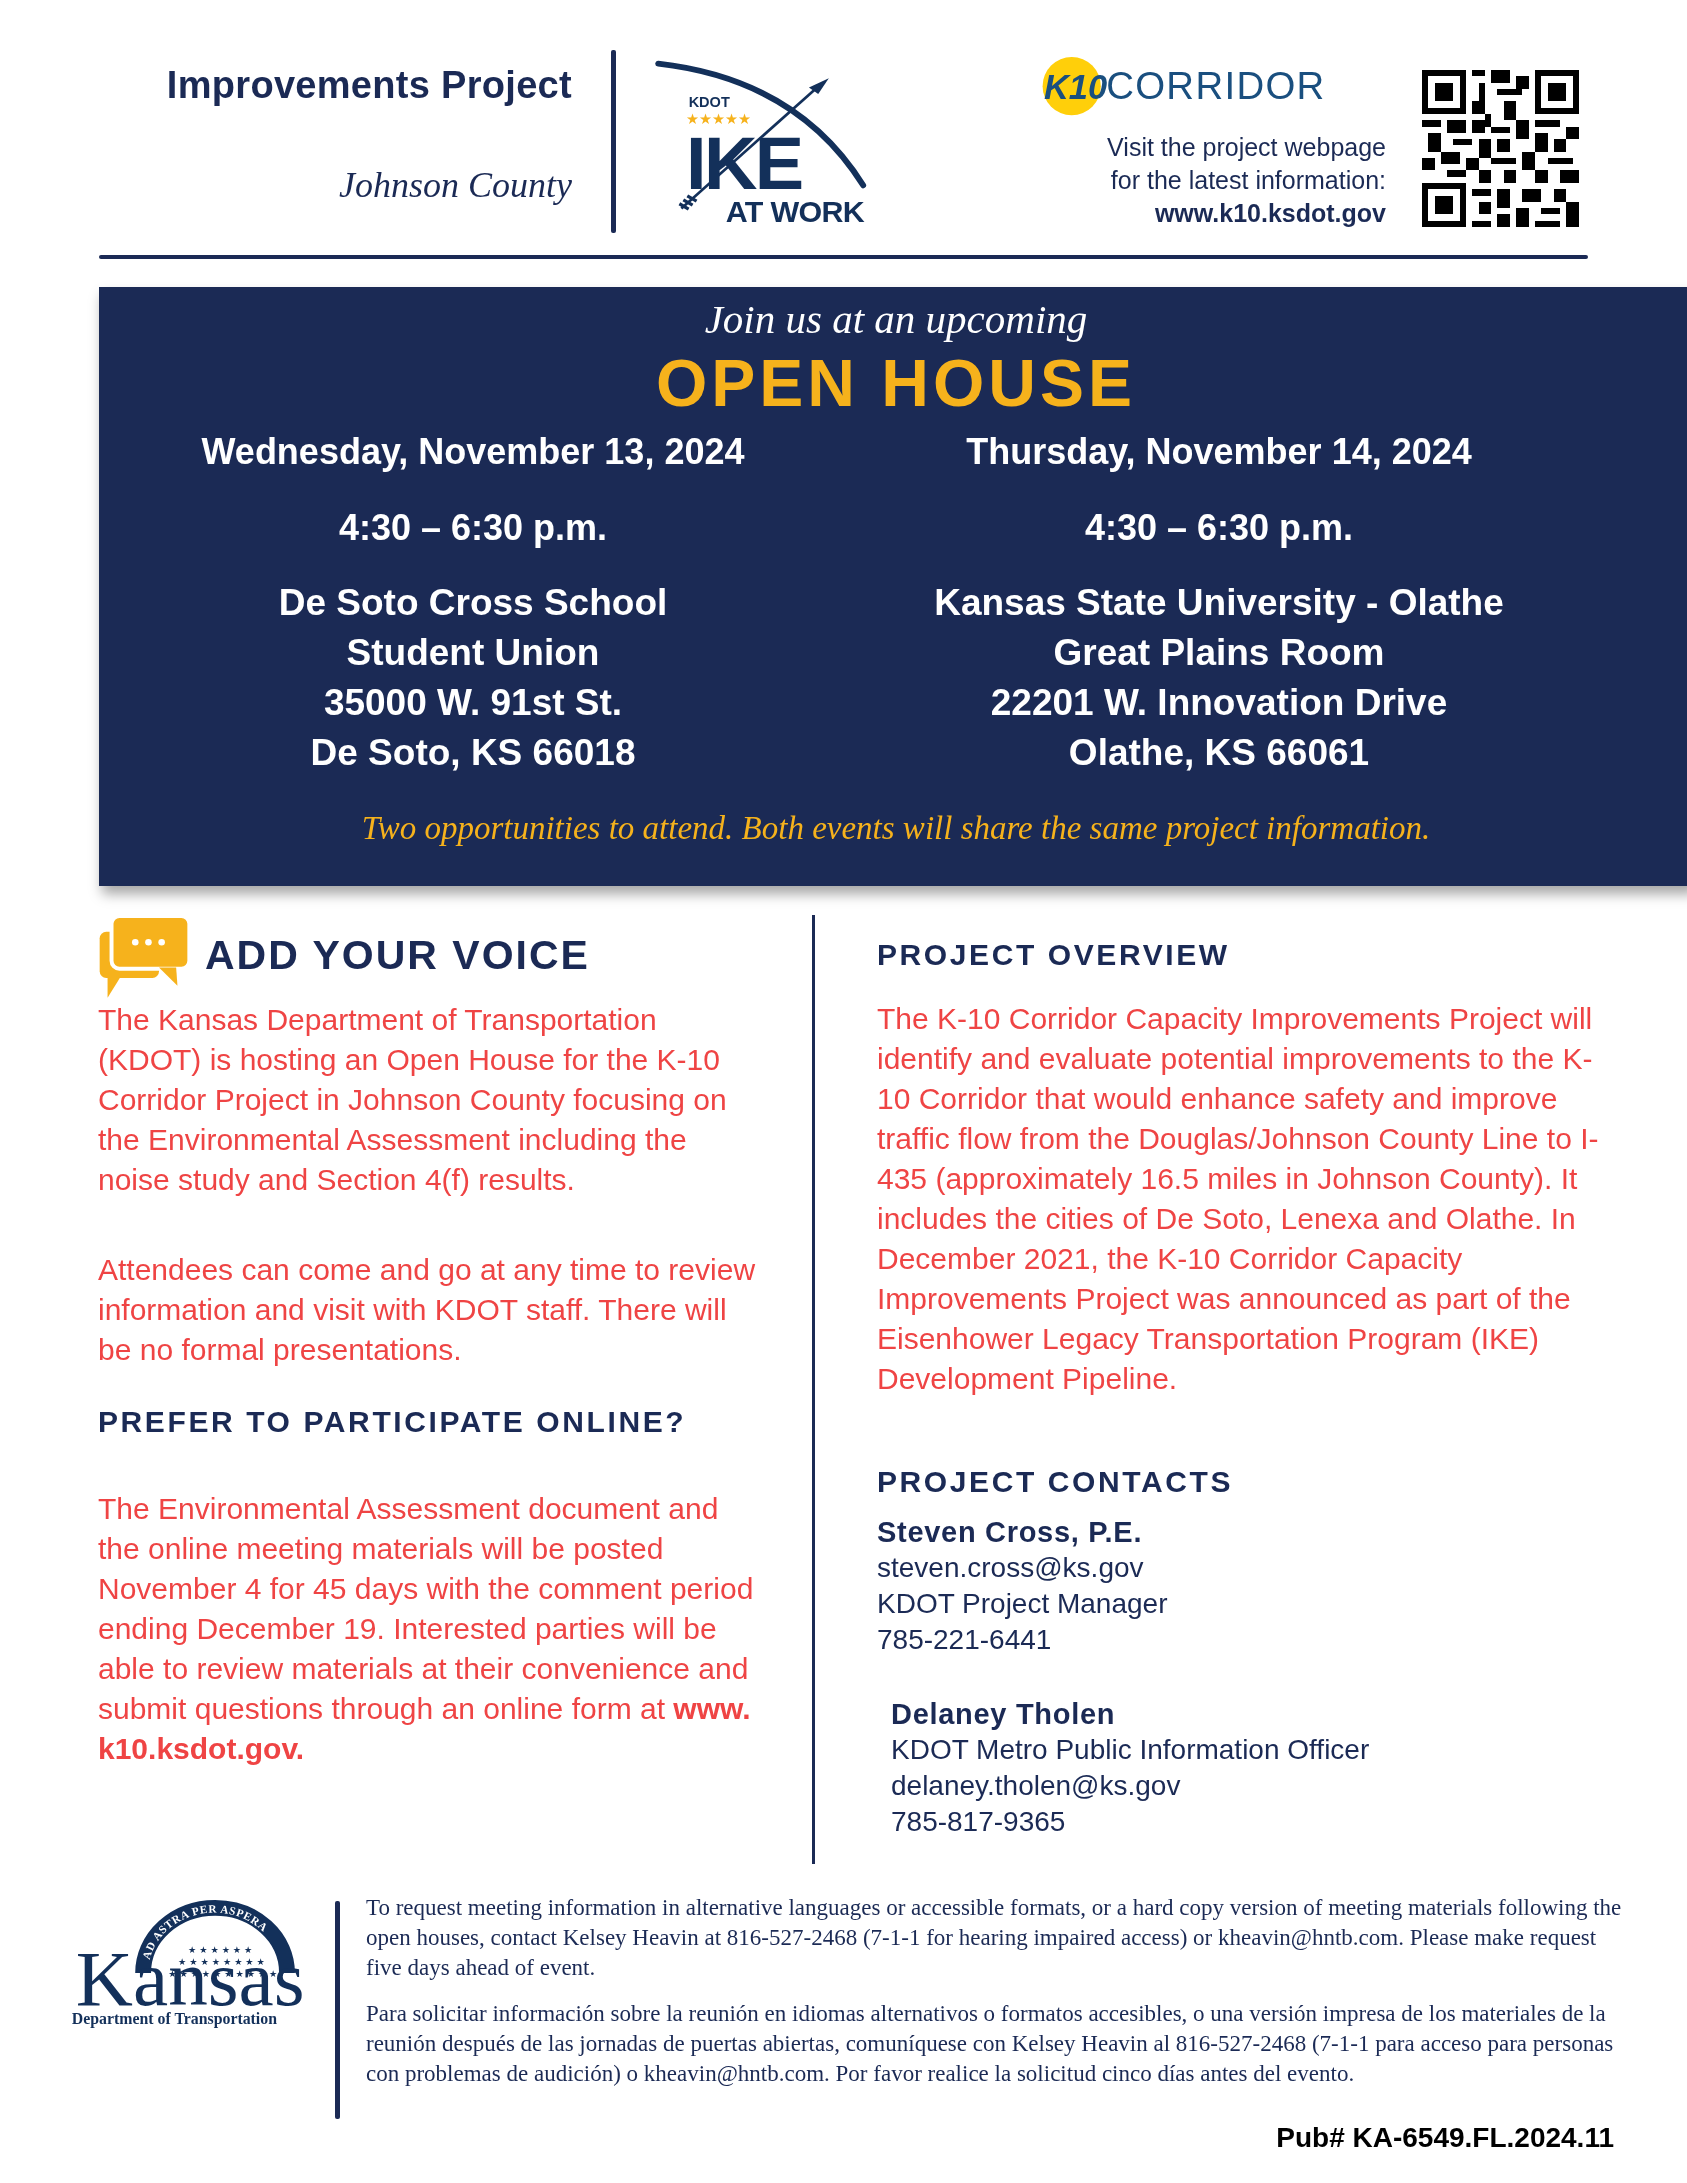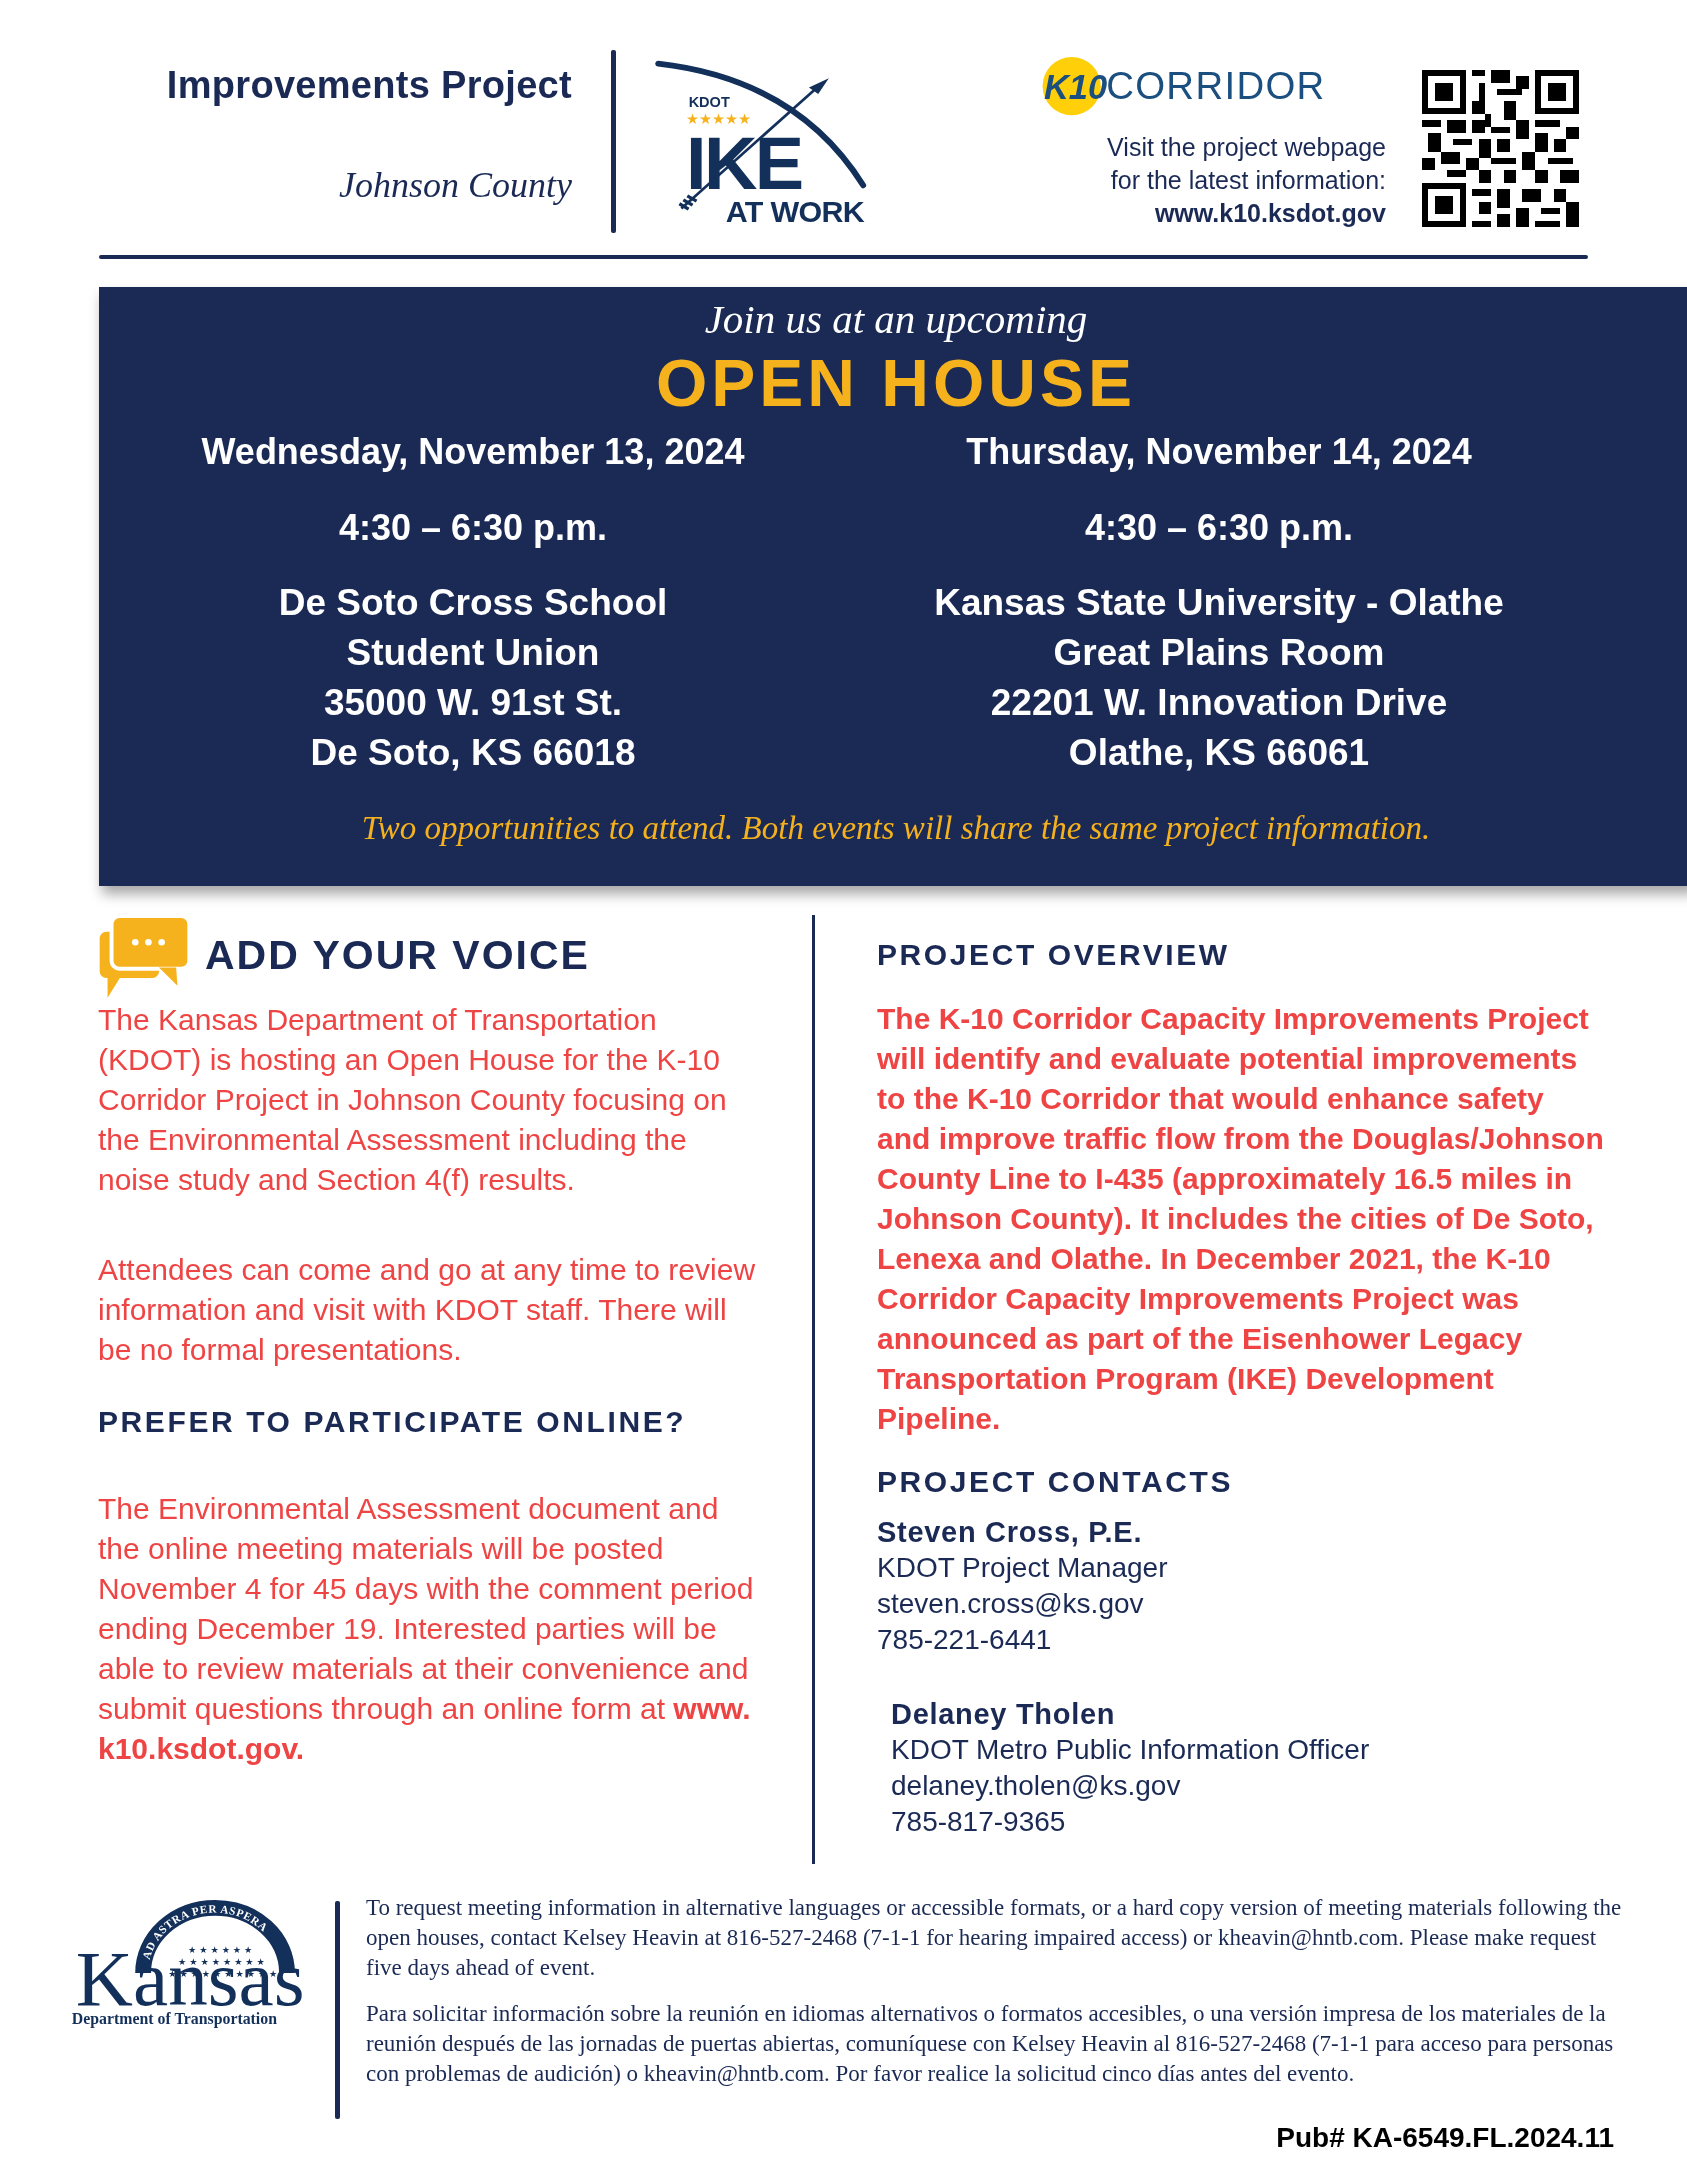--- a/index.html
+++ b/index.html
@@ -38,21 +38,21 @@
   .p1 { left:98px; top:1000px; width:668px; }
   .p2 { left:98px; top:1250px; width:668px; }
   .online-title { left:98px; top:1405px; font-weight:900; font-size:30px; color:#1b2a55; letter-spacing:2.6px; }
   .p3 { left:98px; top:1489px; width:668px; }
   .p3 b { font-weight:bold; }
 
   .col-vrule { left:812px; top:915px; width:3.3px; height:949px; background:#1b2a55; }
 
   
   .ov-title { left:877px; top:938px; font-weight:900; font-size:30px; color:#1b2a55; letter-spacing:2.6px; }
-  .p4 { left:877px; top:999px; width:728px;font-weight:bold; }
+  .p4 { left:877px; top:999px; width:728px; }
   .ct-title { left:877px; top:1465px; font-weight:900; font-size:30px; color:#1b2a55; letter-spacing:2.6px; }
   .contact { left:877px; width:662px; font-size:28px; line-height:36px; color:#1b2a55; }
   .contact .name { font-weight:900; font-size:29px; letter-spacing:0.7px; }
   .c1 { top:1514px; }
   .c2 { top:1696px;margin-left:14px; }
 
   
   .kdot-logo { left:69px; top:1899px; width:238px; height:132px; }
   .ft-vrule { left:335px; top:1901px; width:4.6px; height:218px; background:#1b2a55; border-radius:2px; }
   .ft-text { left:366px; width:1257px; font-family:"Liberation Serif", serif; font-size:23px; line-height:30px; color:#1b2a55; }
@@ -199,22 +199,22 @@
 <div class="abs body-text p3"><span>The Environmental Assessment document and the online meeting materials will be posted November 4 for 45 days with the comment period ending December 19. Interested parties will be able to review materials at their convenience and submit questions through an online form at </span><b>www. k10.ksdot.gov.</b></div>
 
 <div class="abs col-vrule"></div>
 
 <div class="abs ov-title">PROJECT OVERVIEW</div>
 <div class="abs body-text p4">The K-10 Corridor Capacity Improvements Project will identify and evaluate potential improvements to the K-10 Corridor that would enhance safety and improve traffic flow from the Douglas/Johnson County Line to I-435 (approximately 16.5 miles in Johnson County). It includes the cities of De Soto, Lenexa and Olathe. In December 2021, the K-10 Corridor Capacity Improvements Project was announced as part of the Eisenhower Legacy Transportation Program (IKE) Development Pipeline.</div>
 
 <div class="abs ct-title">PROJECT CONTACTS</div>
 <div class="abs contact c1">
   <div class="name">Steven Cross, P.E.</div>
+  <div>steven.cross@ks.gov</div>
   <div>KDOT Project Manager</div>
-  <div>steven.cross@ks.gov</div>
   <div>785-221-6441</div>
 </div>
 <div class="abs contact c2">
   <div class="name">Delaney Tholen</div>
   <div>KDOT Metro Public Information Officer</div>
   <div>delaney.tholen@ks.gov</div>
   <div>785-817-9365</div>
 </div>
 
 <svg class="abs kdot-logo" viewBox="0 0 360 200">

